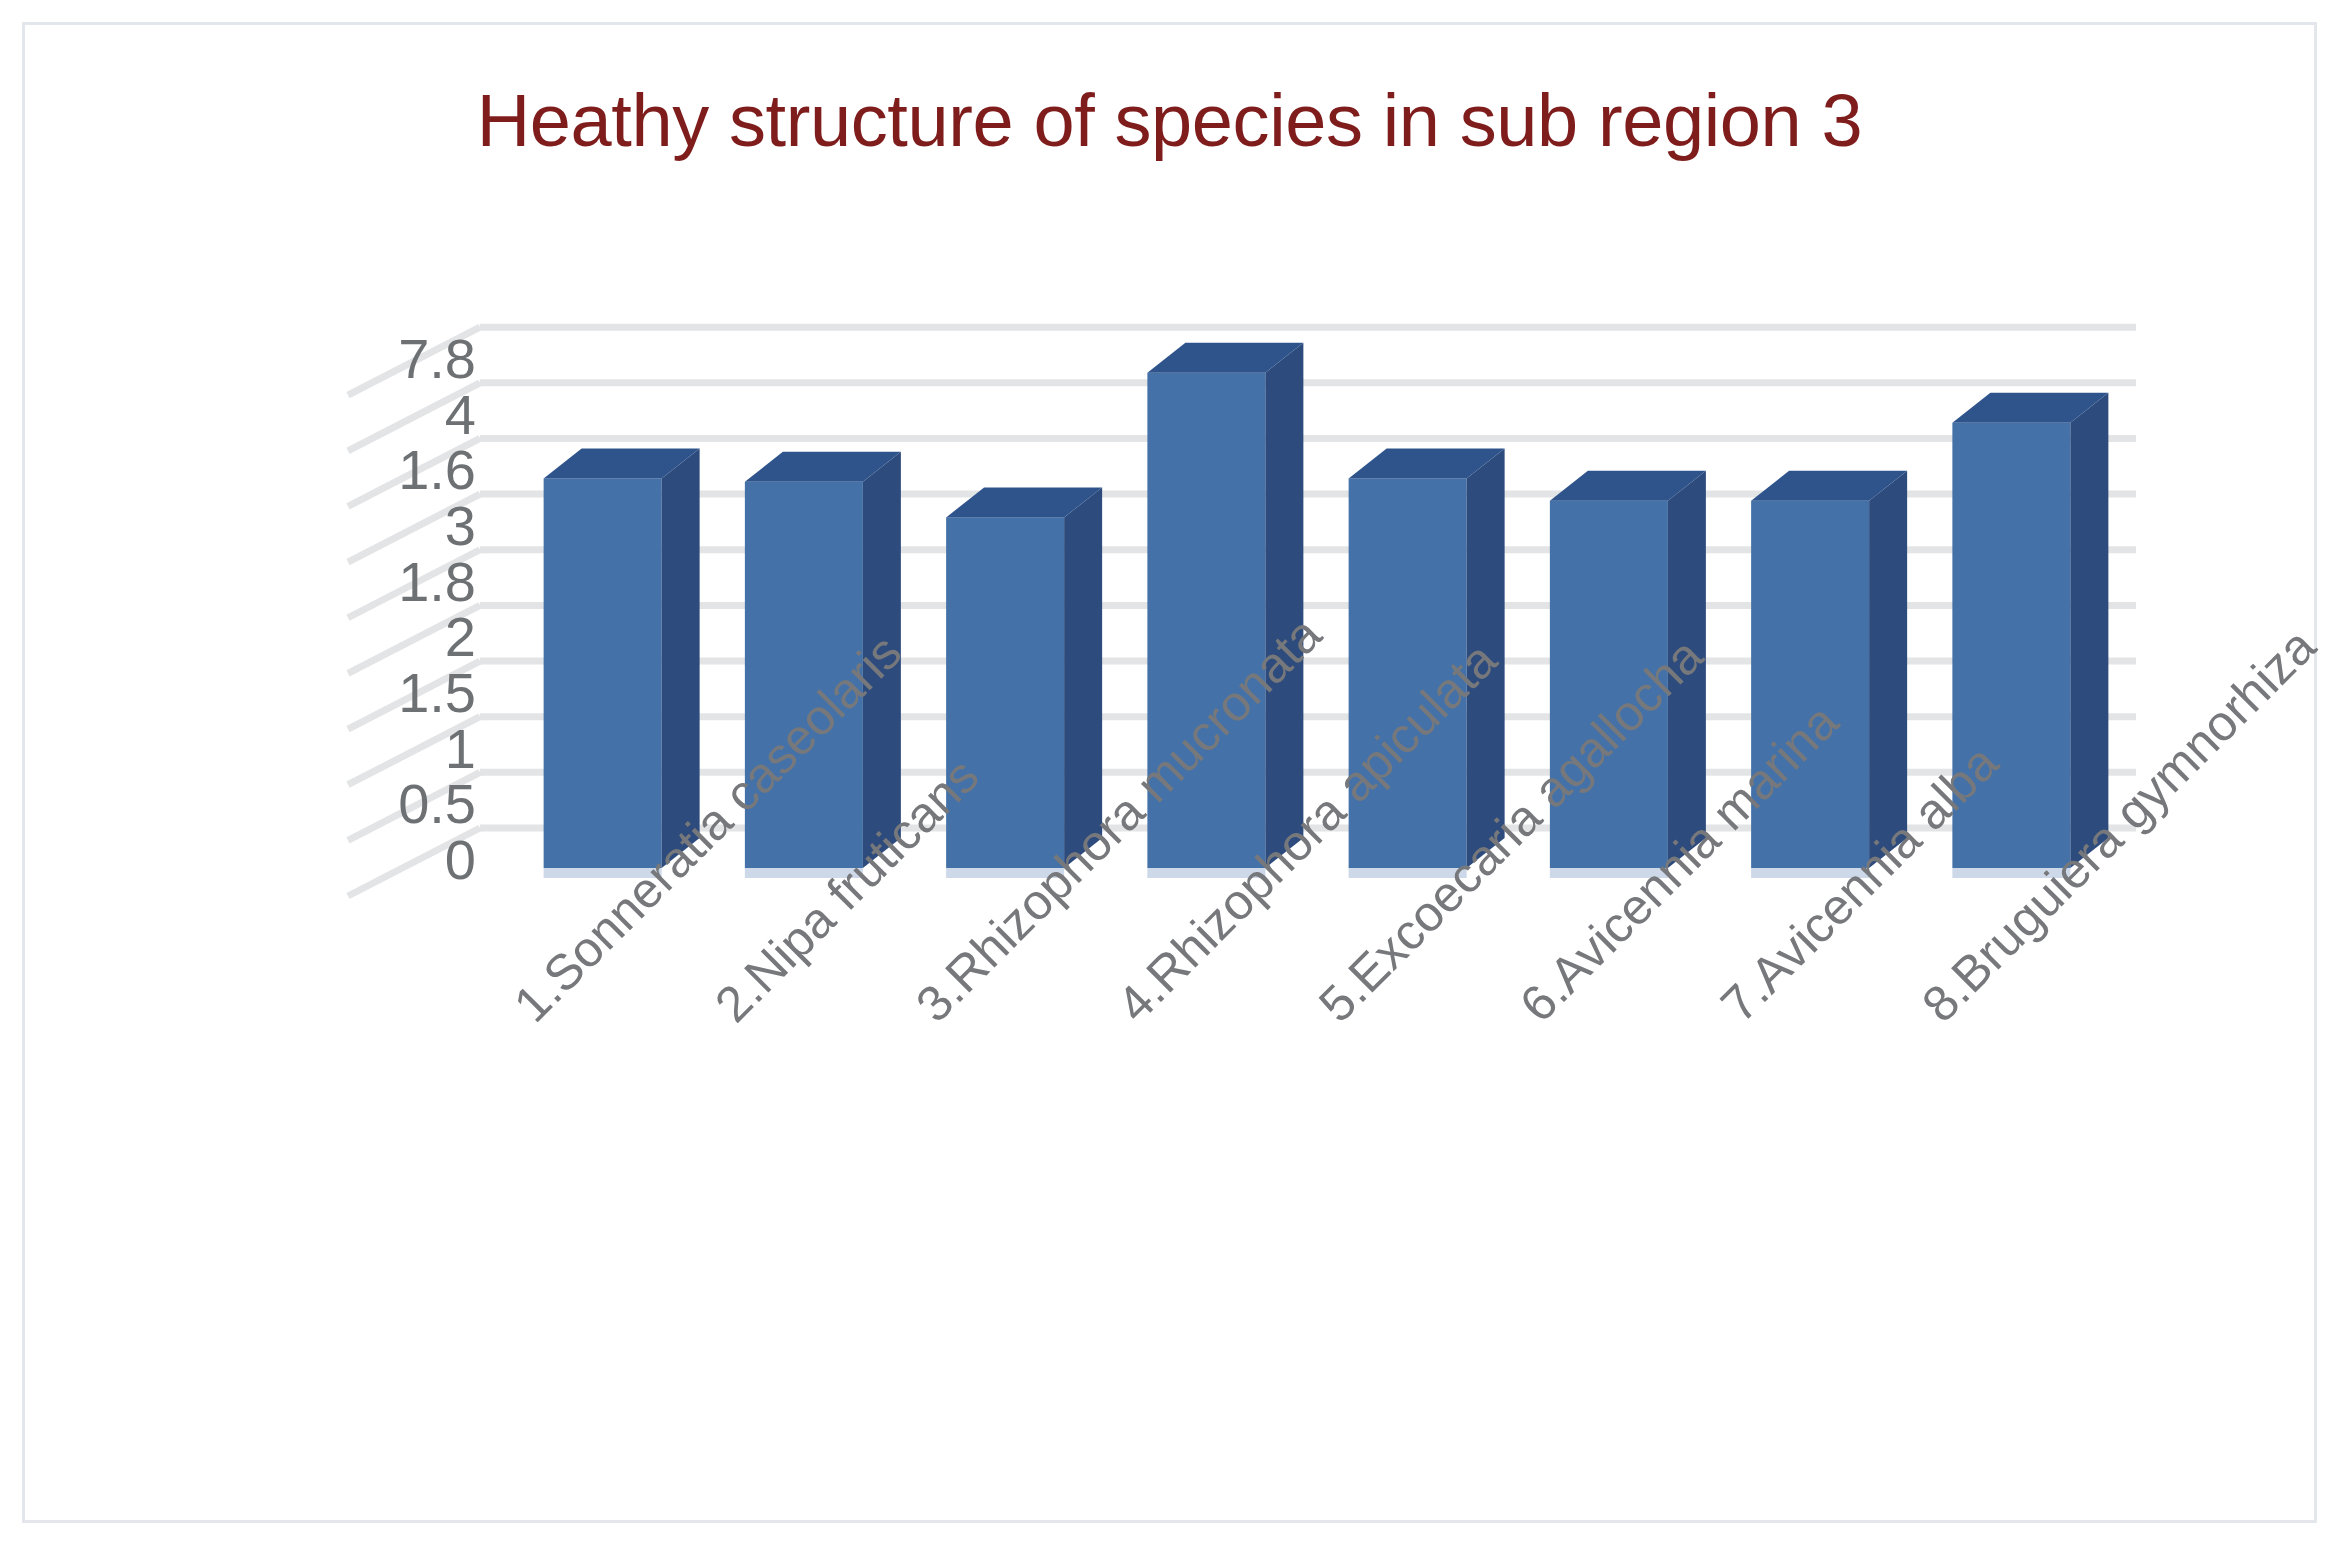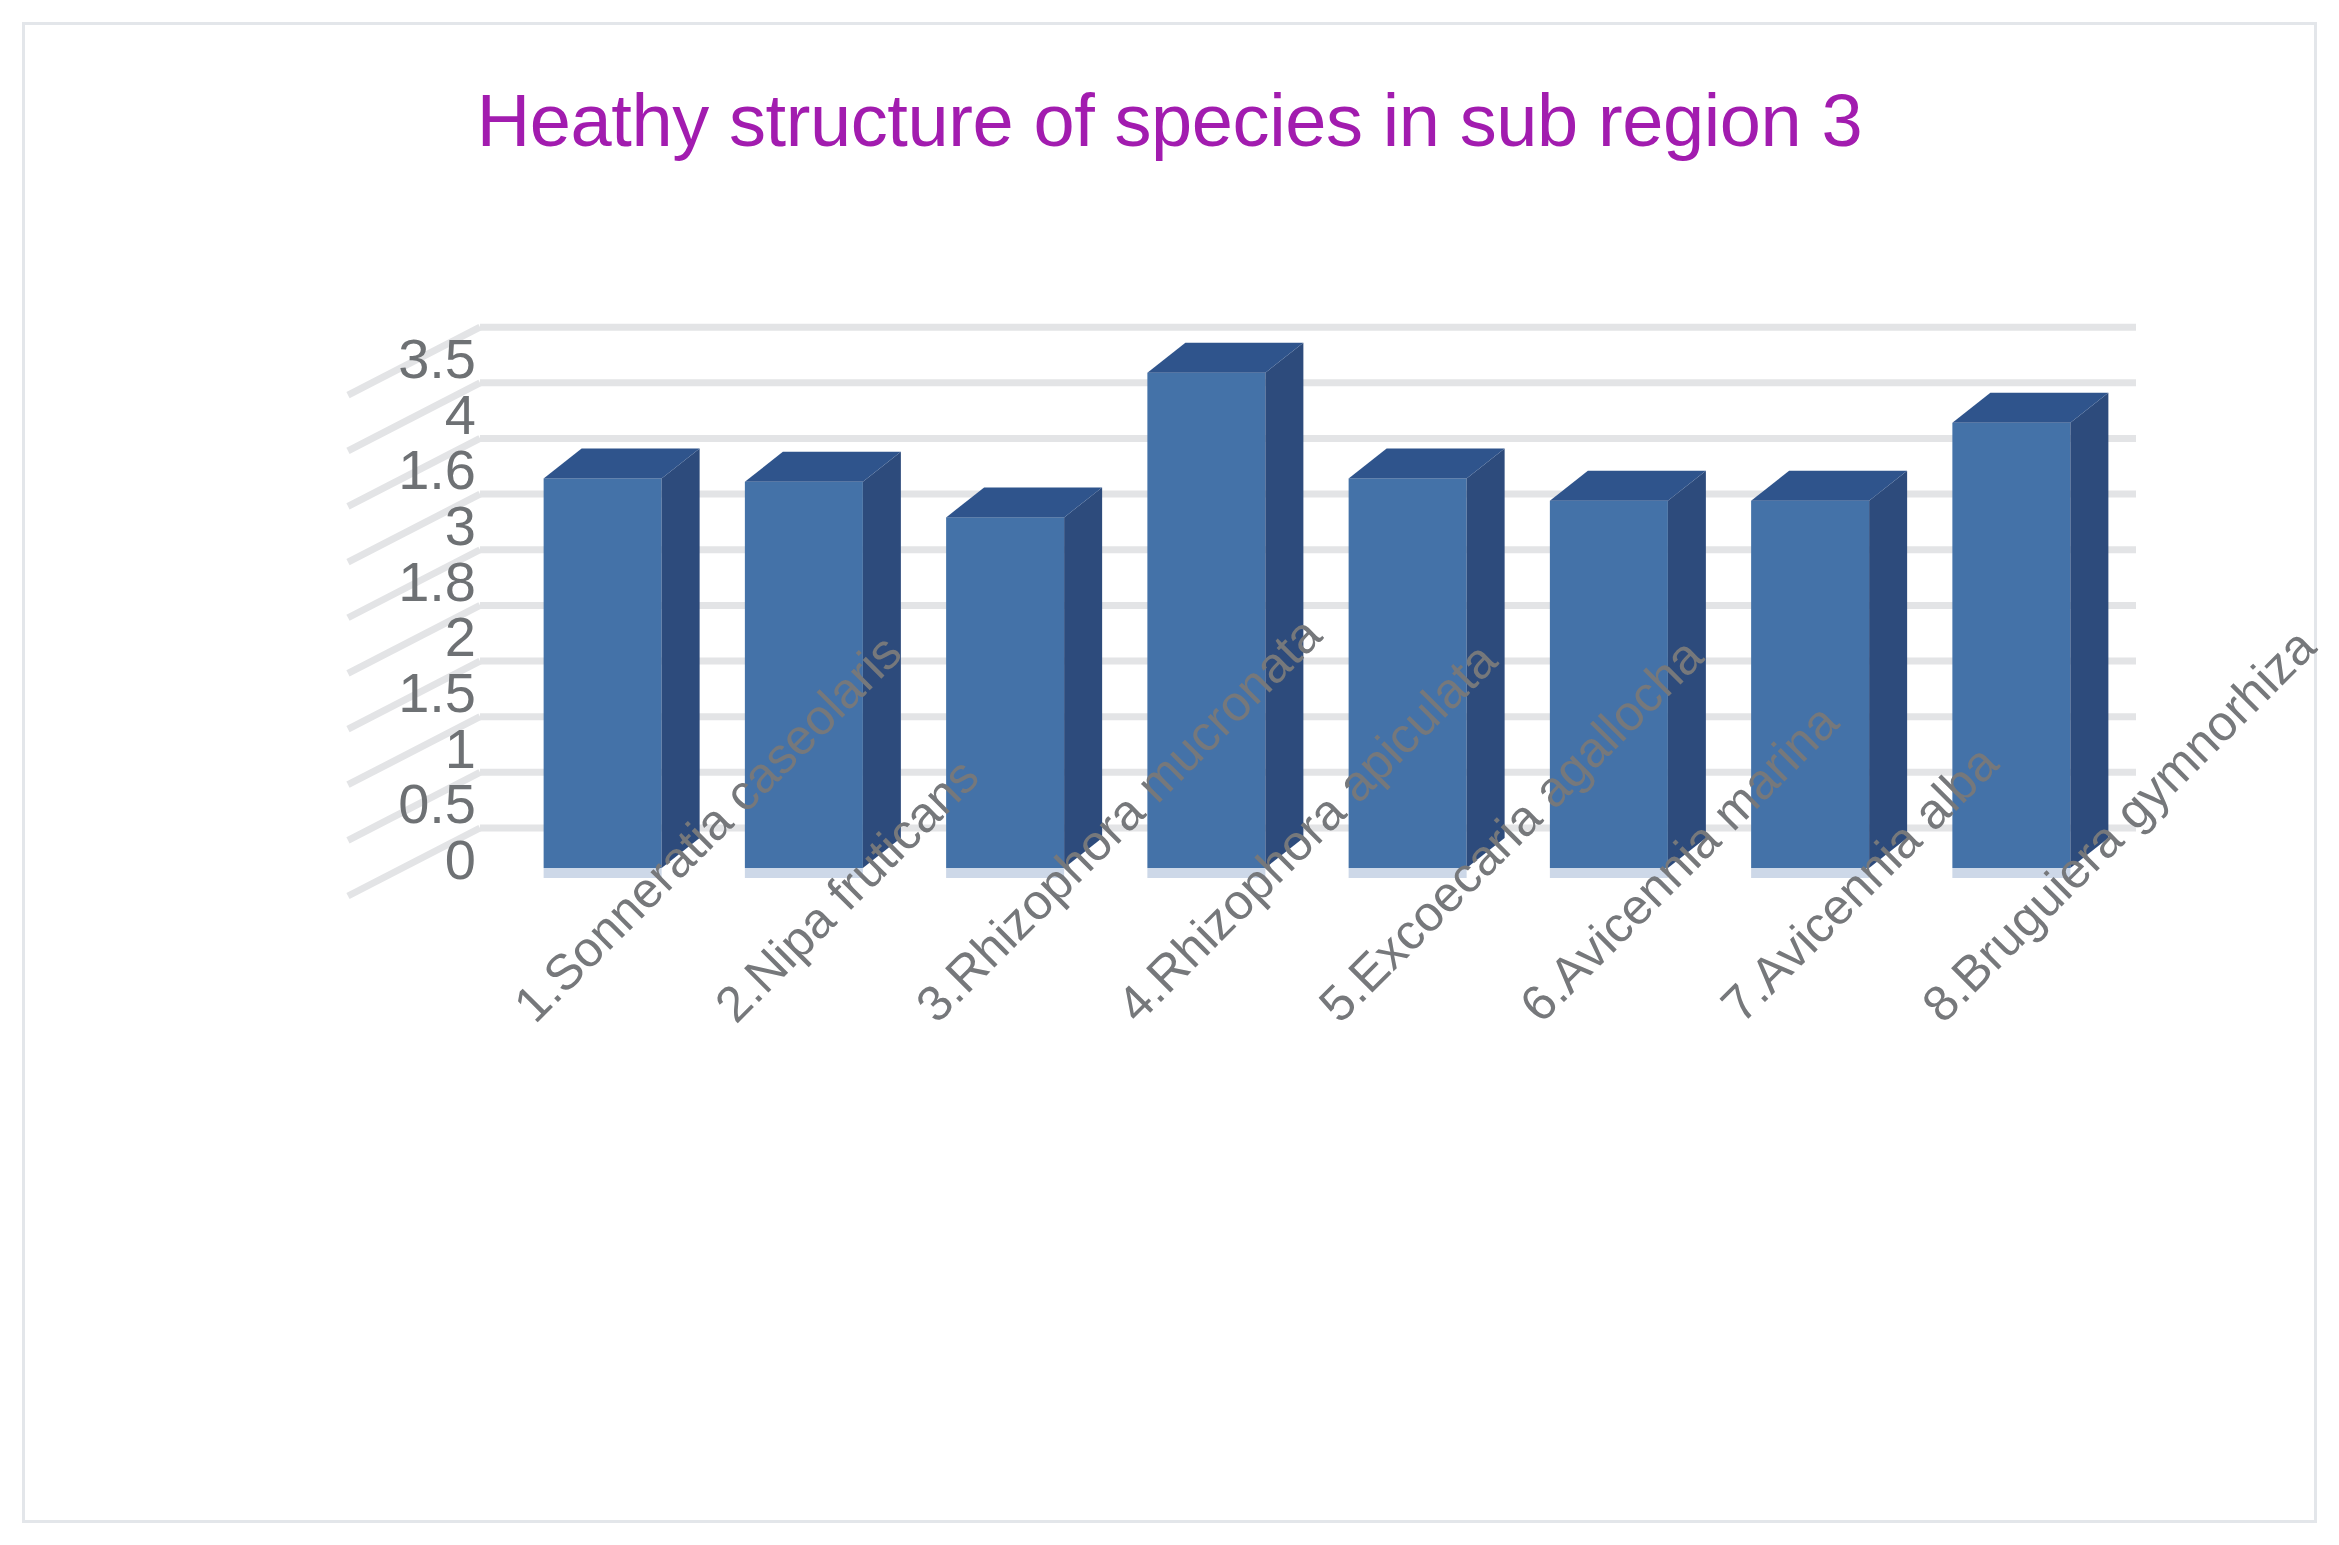--- a/index.html
+++ b/index.html
@@ -34,21 +34,21 @@
 
   
   #chart-title {
     position: absolute;
     left: 0;
     top: 78px;
     width: 2339px;
     text-align: center;
     font-size: 74px;
     font-weight: 400;
-    color: #a21caf;
+    color: #7f1d1d;
     letter-spacing: -0.4px;
     white-space: nowrap;
   }
 
   
   #plot-area {
     position: absolute;
     left: 0;
     top: 0;
     width: 2339px;
@@ -163,21 +163,21 @@
         </g>
         <g>
           <rect x="1952.375" y="868" width="118" height="10" fill="#cdd8e8"></rect>
           <rect x="1952.375" y="422.8" width="118" height="445.2" fill="#4472a8"></rect>
           <polygon points="2070.375,422.8 2108.375,392.8 2108.375,838 2070.375,868" fill="#2d4b7c"></polygon>
           <polygon points="1952.375,422.8 1990.375,392.8 2108.375,392.8 2070.375,422.8" fill="#2f548c"></polygon>
         </g>
       </svg>
 
     <div id="ytick-wrap">
-        <div class="ytick" style="top: 331.15px;">3.5</div>
+        <div class="ytick" style="top: 331.15px;">7.8</div>
         <div class="ytick" style="top: 386.8px;">4</div>
         <div class="ytick" style="top: 442.45px;">1.6</div>
         <div class="ytick" style="top: 498.1px;">3</div>
         <div class="ytick" style="top: 553.75px;">1.8</div>
         <div class="ytick" style="top: 609.4px;">2</div>
         <div class="ytick" style="top: 665.05px; text-align: right;">1.5</div>
         <div class="ytick" style="top: 720.7px;">1</div>
         <div class="ytick" style="top: 776.35px;">0.5</div>
         <div class="ytick" style="top: 832px;">0</div>
       </div>

